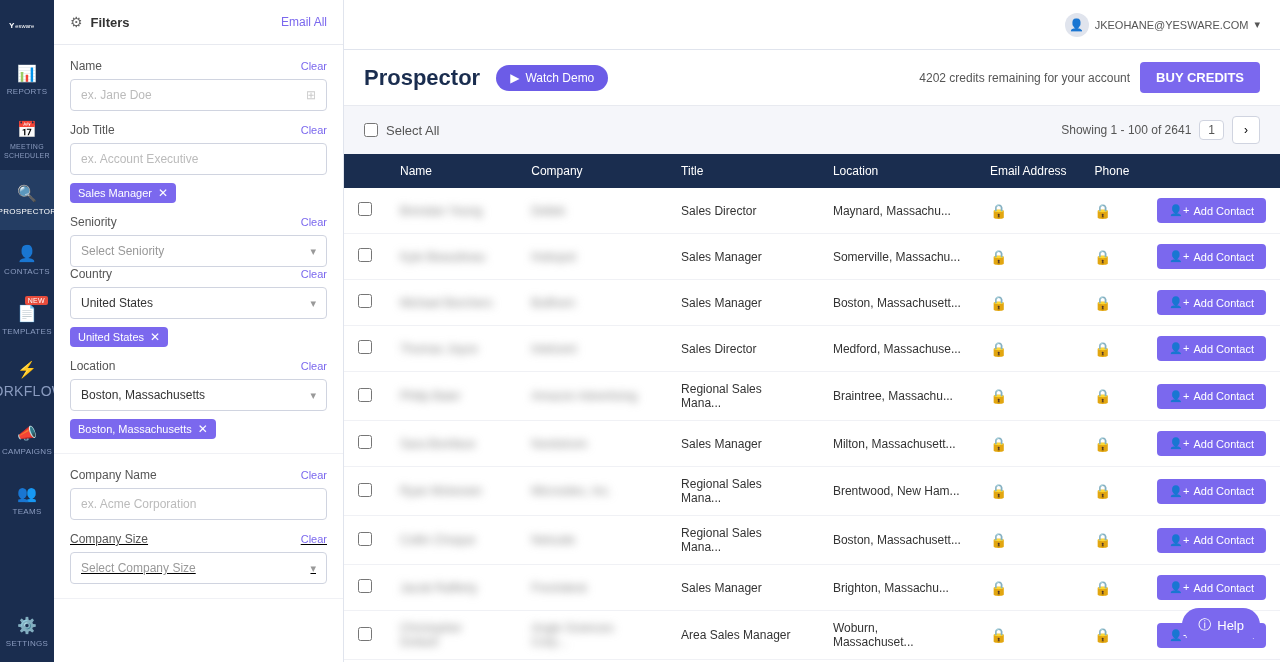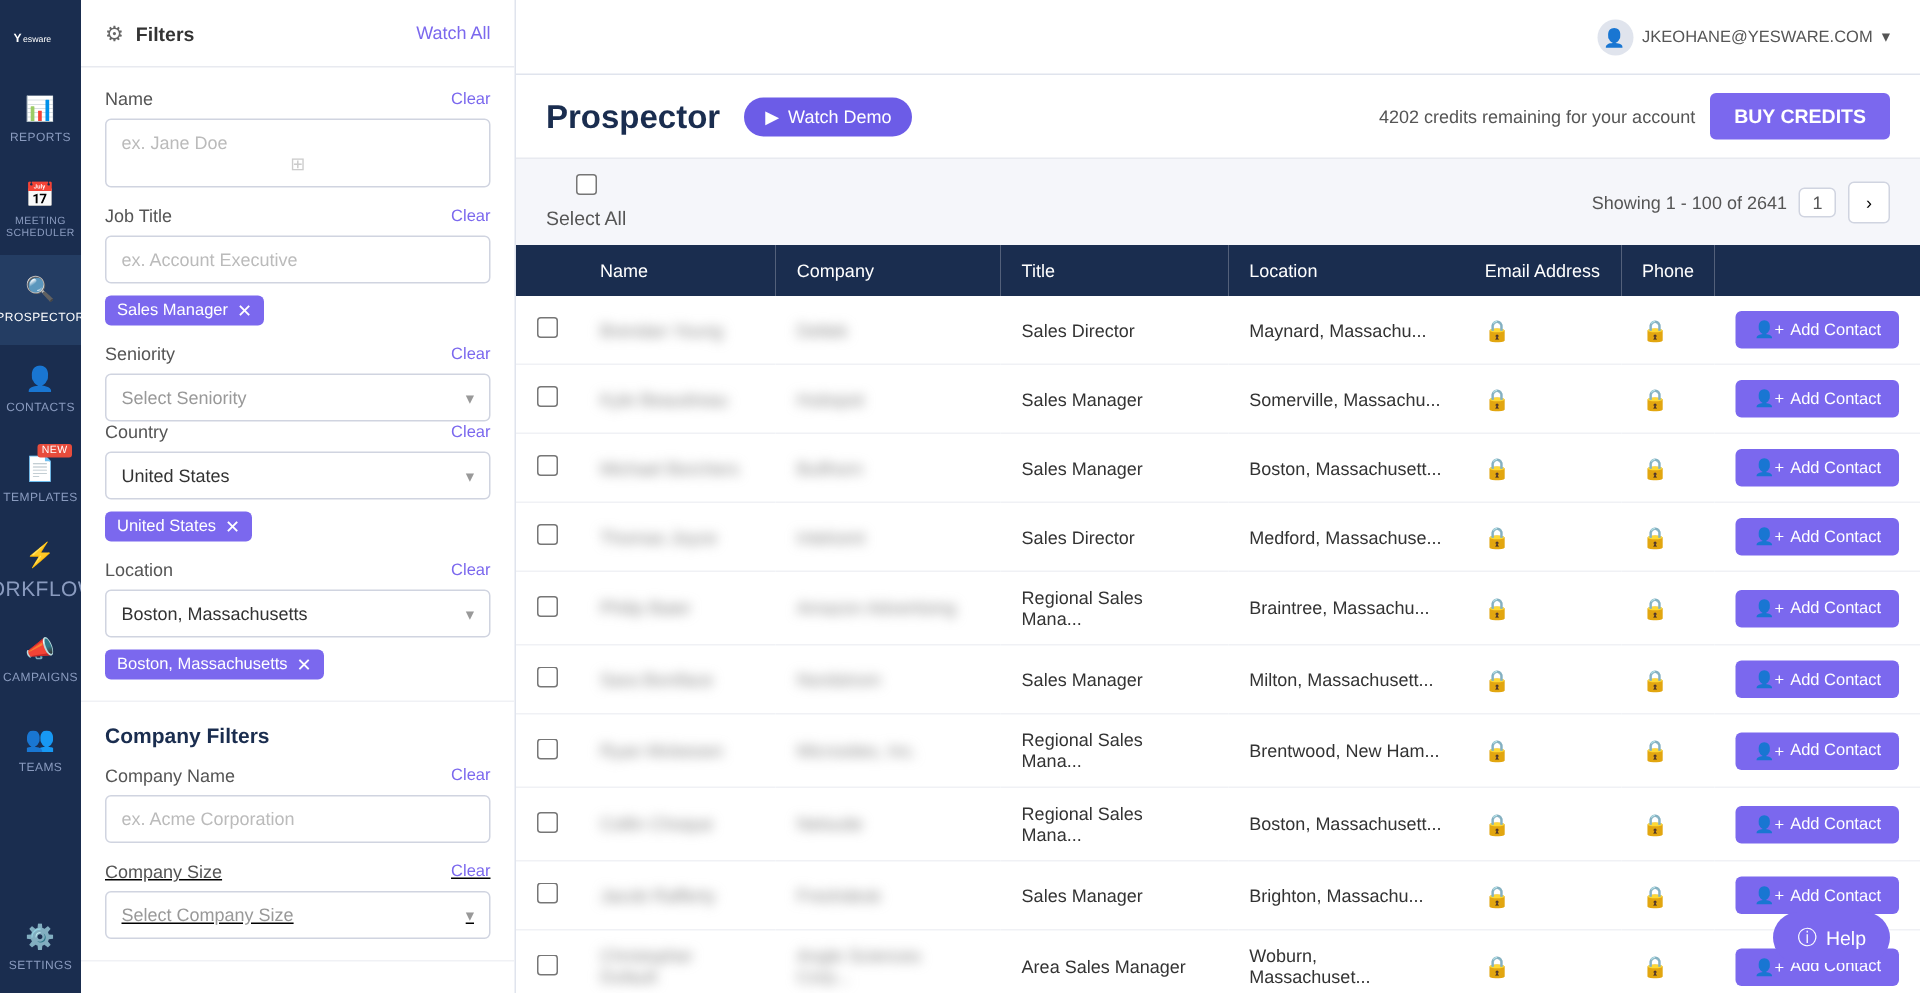--- a/index.html
+++ b/index.html
@@ -75,21 +75,20 @@
       border: 1px solid #d0d4e0;
       border-radius: 4px;
       padding: 8px 10px;
       font-size: 12px;
       color: #999;
       outline: none;
       display: flex;
       align-items: center;
       justify-content: space-between;
       background: #fff;
-      flex-direction: column;
     }
     .text-input input {
       border: none;
       outline: none;
       width: 100%;
       font-size: 12px;
       color: #333;
       background: transparent;
     }
     .text-input input::placeholder { color: #bbb; }
@@ -191,21 +190,21 @@
       padding: 0;
     }
     .table-controls {
       background: #f5f6fa;
       padding: 10px 20px;
       display: flex;
       align-items: center;
       justify-content: space-between;
       flex-shrink: 0;
     }
-    .select-all-wrap { display: flex; align-items: center; gap: 8px; font-size: 13px; color: #555; flex-direction: column; }
+    .select-all-wrap { display: flex; align-items: flex-start; gap: 8px; font-size: 13px; color: #555; }
     .pagination-wrap { display: flex; align-items: center; gap: 8px; font-size: 12px; color: #555; }
     .page-nav-btn {
       border: 1px solid #d0d4e0;
       background: #fff;
       border-radius: 4px;
       width: 28px;
       height: 28px;
       display: flex;
       align-items: center;
       justify-content: center;
@@ -326,21 +325,21 @@
   </div>
 </nav>
 
 <aside class="sidebar">
 
   <div class="sidebar-header">
     <div class="sidebar-header-left">
       <span class="filter-icon">⚙</span>
       <span style="font-weight:600;color:#333;">Filters</span>
     </div>
-    <a class="clear-all-link">Watch All</a>
+    <a class="clear-all-link">Email All</a>
   </div>
 
   <div class="sidebar-section">
 
     <div>
       <div class="field-header">
         <span class="field-label">Name</span>
         <a class="clear-link">Clear</a>
       </div>
       <div class="text-input">
@@ -399,21 +398,20 @@
         <span class="chevron">▾</span>
       </div>
       <div class="tag">
         <span>Boston, Massachusetts</span>
         <span class="tag-remove">✕</span>
       </div>
     </div>
   </div>
 
   <div class="sidebar-section">
-    <div class="section-title">Company Filters</div>
 
     <div>
       <div class="field-header">
         <span class="field-label">Company Name</span>
         <a class="clear-link">Clear</a>
       </div>
       <div class="text-input">
         <input type="text" placeholder="ex. Acme Corporation" style="">
       </div>
     </div>

